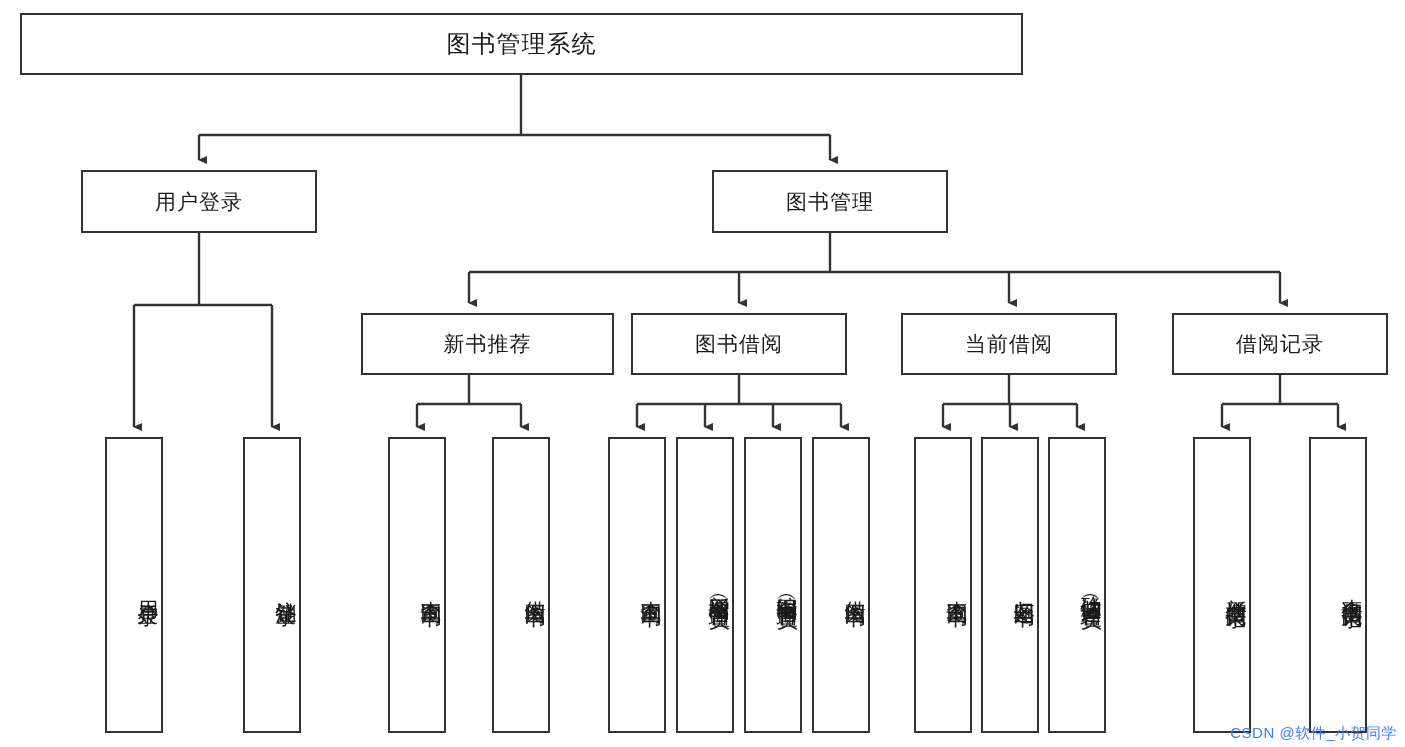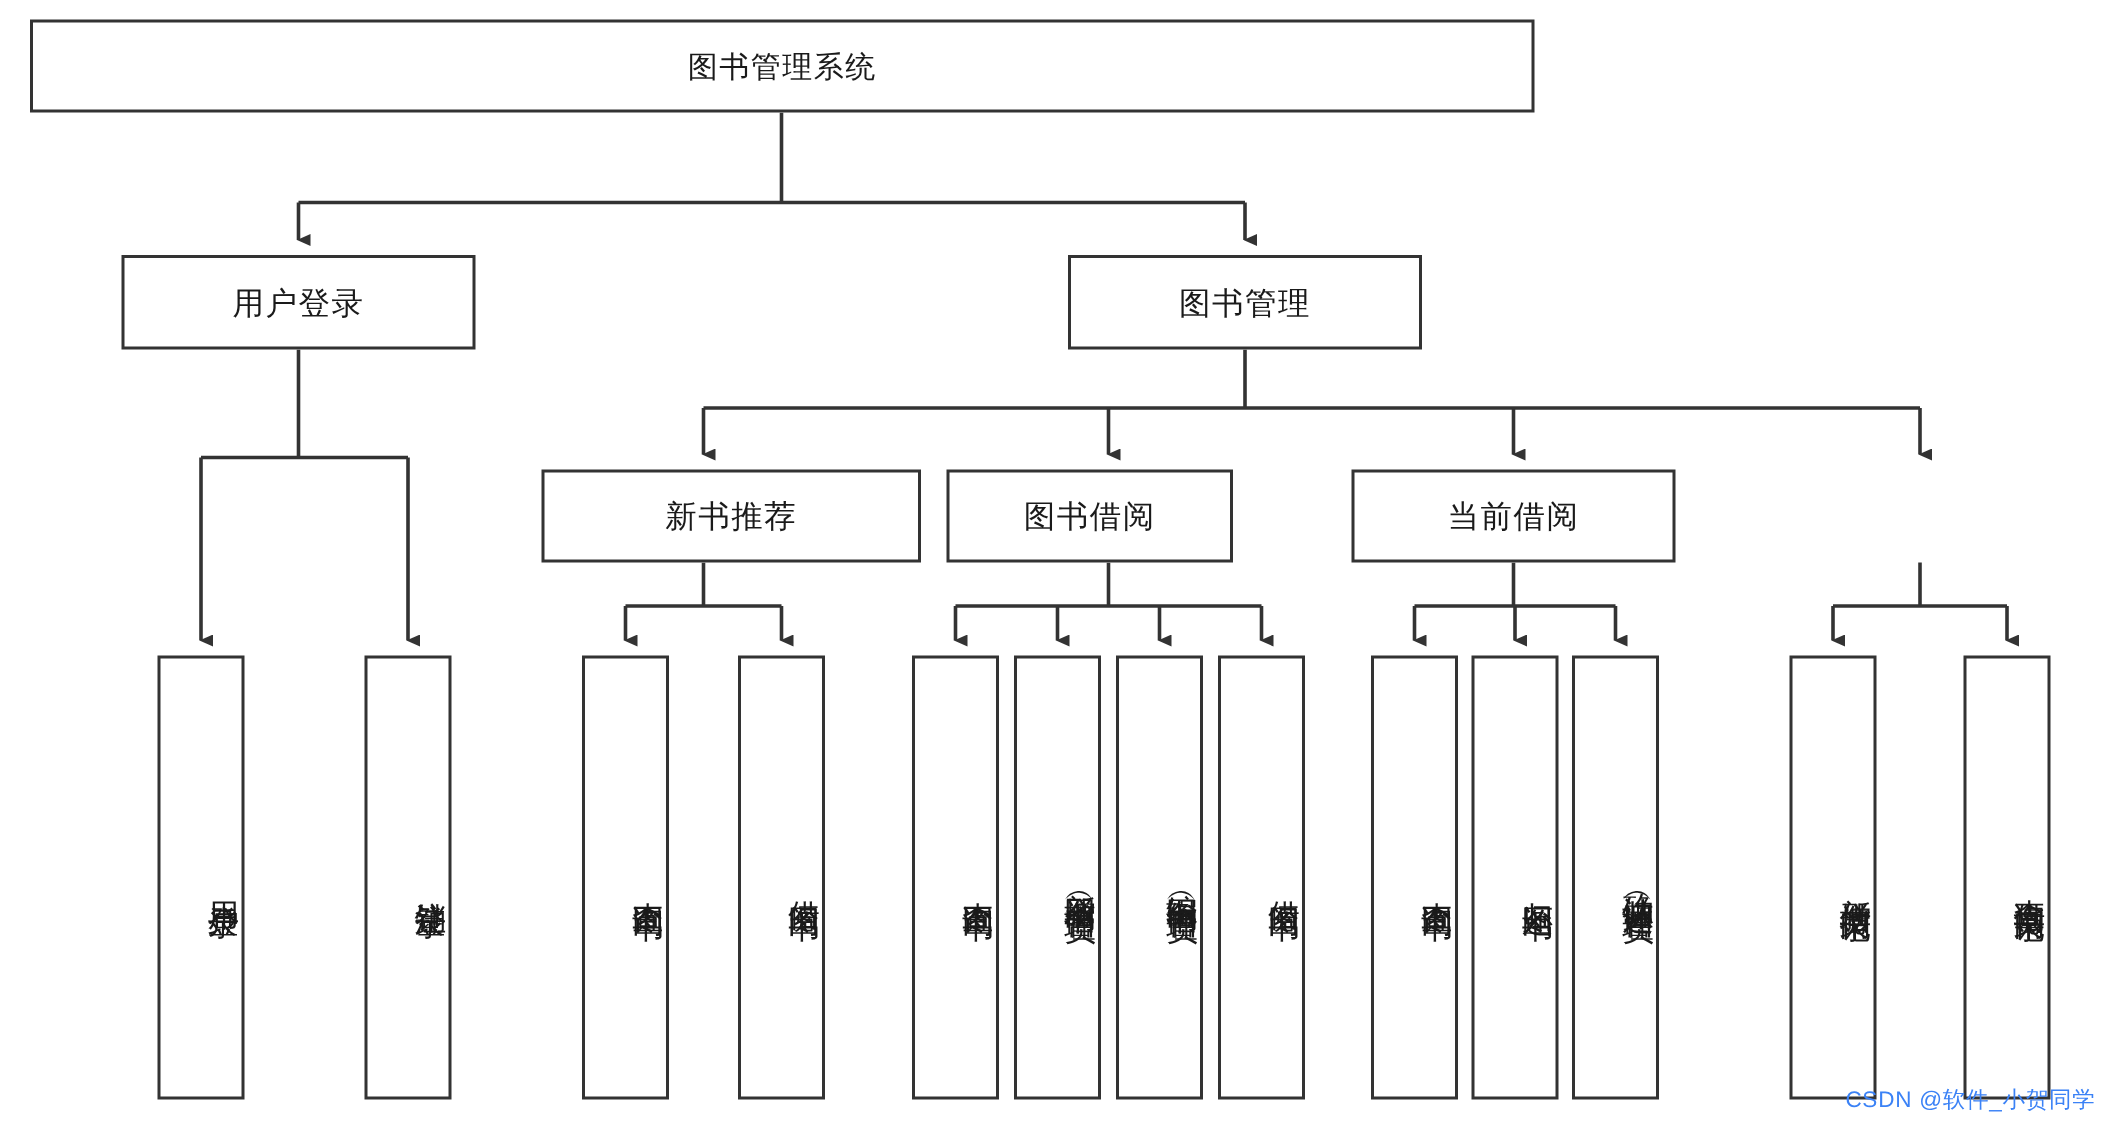--- a/index.html
+++ b/index.html
@@ -36,21 +36,21 @@
     justify-content: center;
     color: #1a1a1a;
     z-index: 2;
   }
   .node-h {
     font-size: 21px;
     letter-spacing: 1px;
     white-space: nowrap;
   }
   .node-root {
-    font-size: 20px;
+    font-size: 24px;
     font-family: Liberation Mono, monospace;
   }
   .node-v {
     writing-mode: vertical-rl;
     text-orientation: upright;
     font-size: 21px;
     line-height: 1.22;
     letter-spacing: 2px;
     align-items: flex-start;
     justify-content: center;
@@ -135,26 +135,29 @@
   <div class="node node-h" style="left:81px; top:170px; width:236px; height:63px;">
     <span>用户登录</span>
   </div>
   <div class="node node-h" style="left:712px; top:170px; width:236px; height:63px;text-align:center;">
     <span>图书管理</span>
   </div>
 
   <div class="node node-h" style="left:361px; top:313px; width:253px; height:62px;">
     <span>新书推荐</span>
   </div>
-  <div class="node node-h" style="left:631px; top:313px; width:191px; height:62px;">
+  <div class="node node-h" style="left:631px; top:313px; width:216px; height:62px;">
     <span>图书借阅</span>
   </div>
   <div class="node node-h" style="left:901px; top:313px; width:216px; height:62px;">
     <span>当前借阅</span>
   </div>
+  <div class="node node-h" style="left:1172px; top:313px; width:216px; height:62px;">
+    <span>借阅记录</span>
+  </div>
 
   <div class="node node-v" style="left:105px; top:437px; width:58px; height:296px;">
     <span>用户登录</span>
   </div>
   <div class="node node-v" style="left:243px; top:437px; width:58px; height:296px;">
     <span>注销登录</span>
   </div>
 
   <div class="node node-v" style="left:388px; top:437px; width:58px; height:296px;">
     <span>查询图书</span>

